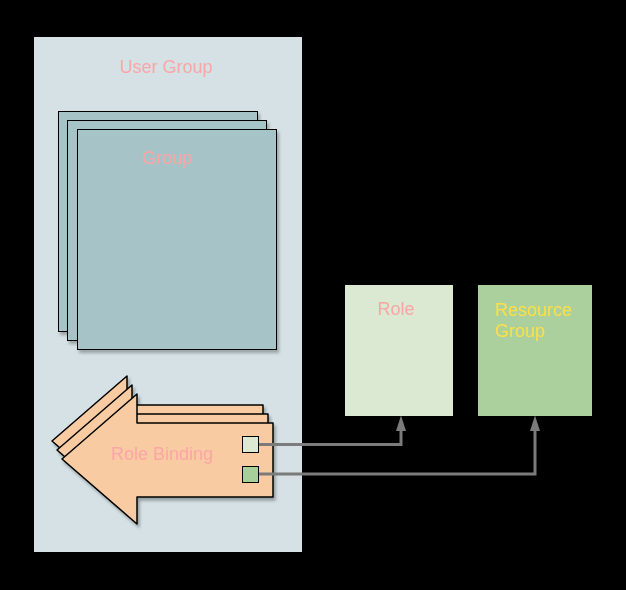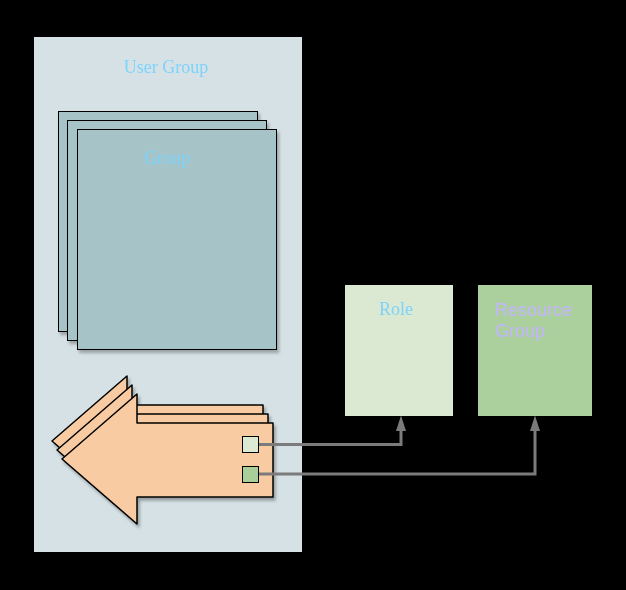--- a/index.html
+++ b/index.html
@@ -2,22 +2,22 @@
 <html><head>
 <meta charset="utf-8">
 <style>
   html,body { margin:0; padding:0; background:#000; }
   .stage {
     position:relative; width:626px; height:590px;
     background:#000000; overflow:hidden;
     font-family:"Liberation Sans", sans-serif;
   }
   .label {
-    position:absolute; color:#7dd3fc;
-    font-size:18px; line-height:21px; white-space:nowrap;font-family:Liberation Serif, serif;
+    position:absolute; color:#fca5a5;
+    font-size:18px; line-height:21px; white-space:nowrap;
   }
   .label.centered { transform:translateX(-50%); }
   .user-group-box {
     position:absolute; left:34px; top:37px; width:268px; height:515px;
     background:#d5e1e5;
   }
   .user-card {
     position:absolute; width:200px; height:221px;
     background:#a6c3c7; border:1.5px solid #000; box-sizing:border-box;
     box-shadow:2px 3px 3px rgba(0,0,0,0.28);
@@ -35,21 +35,21 @@
   .role-box {
     position:absolute; left:345px; top:285px; width:108px; height:131px;
     background:#dbe8d2;
   }
   .resource-box {
     position:absolute; left:478px; top:285px; width:114px; height:131px;
     background:#abd09d;
   }
   .resource-label {
     position:absolute; left:495px; top:300px; width:100px;
-    color:#c4b5fd; font-size:18px; line-height:21px; white-space:normal;
+    color:#fde047; font-size:18px; line-height:21px; white-space:normal;
   }
 </style>
 </head>
 <body>
 
 <div class="stage">
 
   <div class="user-group-box"></div>
 
   <div class="user-card back"></div>
@@ -78,16 +78,17 @@
 
   <div class="ref-square role-ref"></div>
   <div class="ref-square resource-ref"></div>
 
   <div class="role-box"></div>
 
   <div class="resource-box"></div>
 
   <div class="label centered" style="left:166px; top:57px;">User Group</div>
   <div class="label centered" style="left:167px; top:148px;">Group</div>
+  <div class="label centered" style="left:162px; top:444px;">Role Binding</div>
   <div class="label centered" style="left:396px; top:299px;">Role</div>
   <div class="resource-label">Resource Group</div>
 
 </div>
 
 </body></html>

